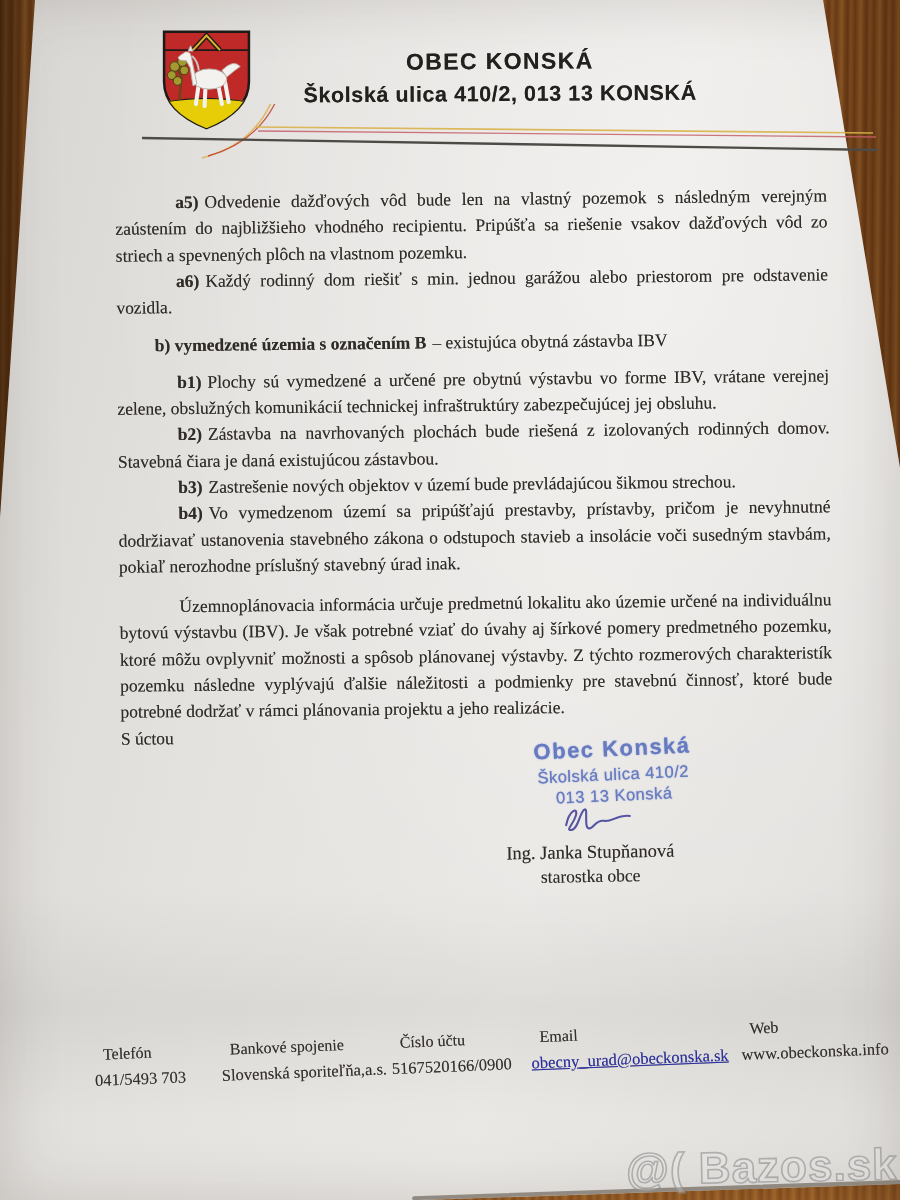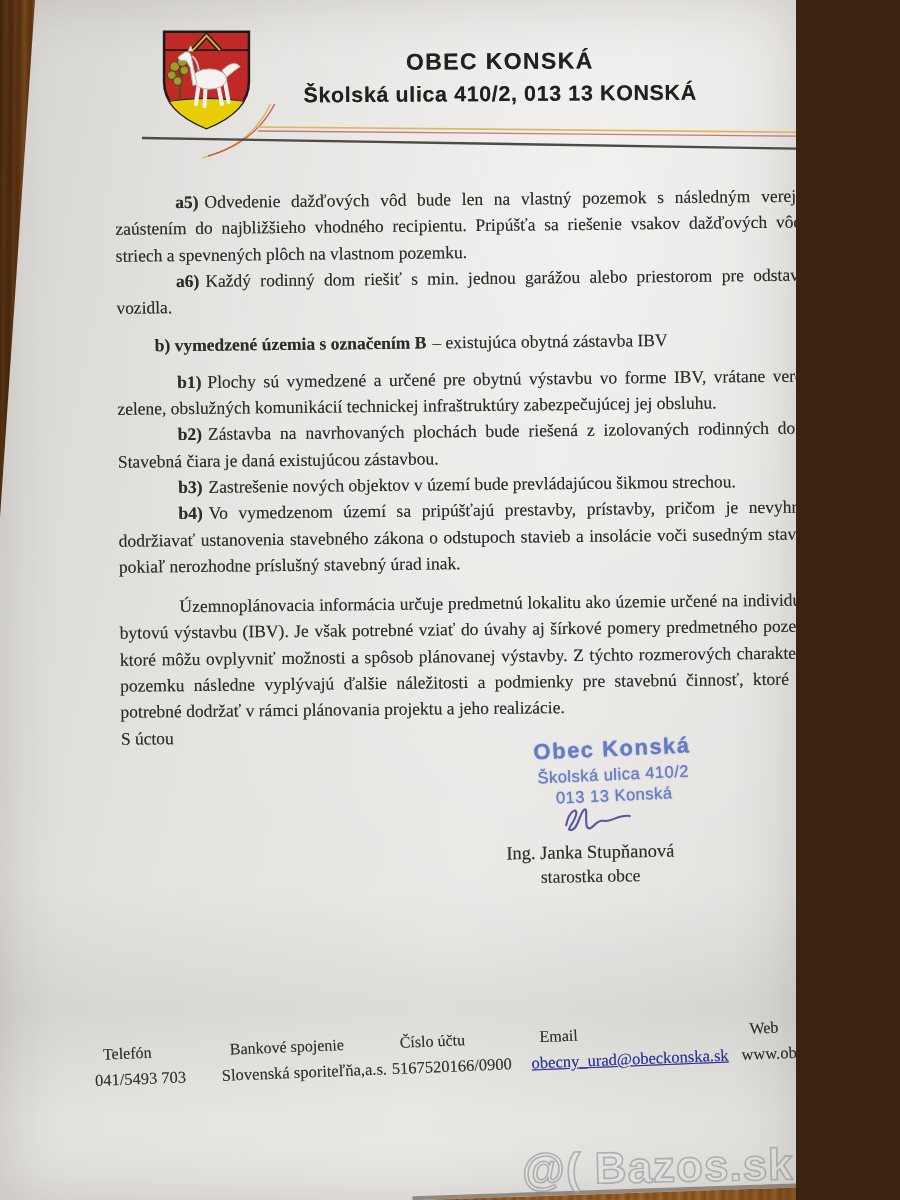--- a/index.html
+++ b/index.html
@@ -1,17 +1,17 @@
 <!DOCTYPE html>
 <html><head>
 <meta charset="utf-8">
 <style>
   html,body{margin:0;padding:0;background:#3a2410;}
   .stage{
-    position:relative;width:796px;height:1200px;overflow:hidden;
+    position:relative;width:900px;height:1200px;overflow:hidden;
     font-family:"Liberation Serif", serif;
   }
   
   .wood{
     position:absolute;inset:0;
     background-color:#7c4a1f;
     background-image:
       linear-gradient(to right, rgba(28,14,4,.55) 0px, rgba(28,14,4,.2) 28px, rgba(28,14,4,0) 70px),
       linear-gradient(to top, rgba(216,144,62,.22) 0px, rgba(0,0,0,0) 70px),
       linear-gradient(to left, rgba(40,18,5,.25) 0px, rgba(0,0,0,0) 90px),

